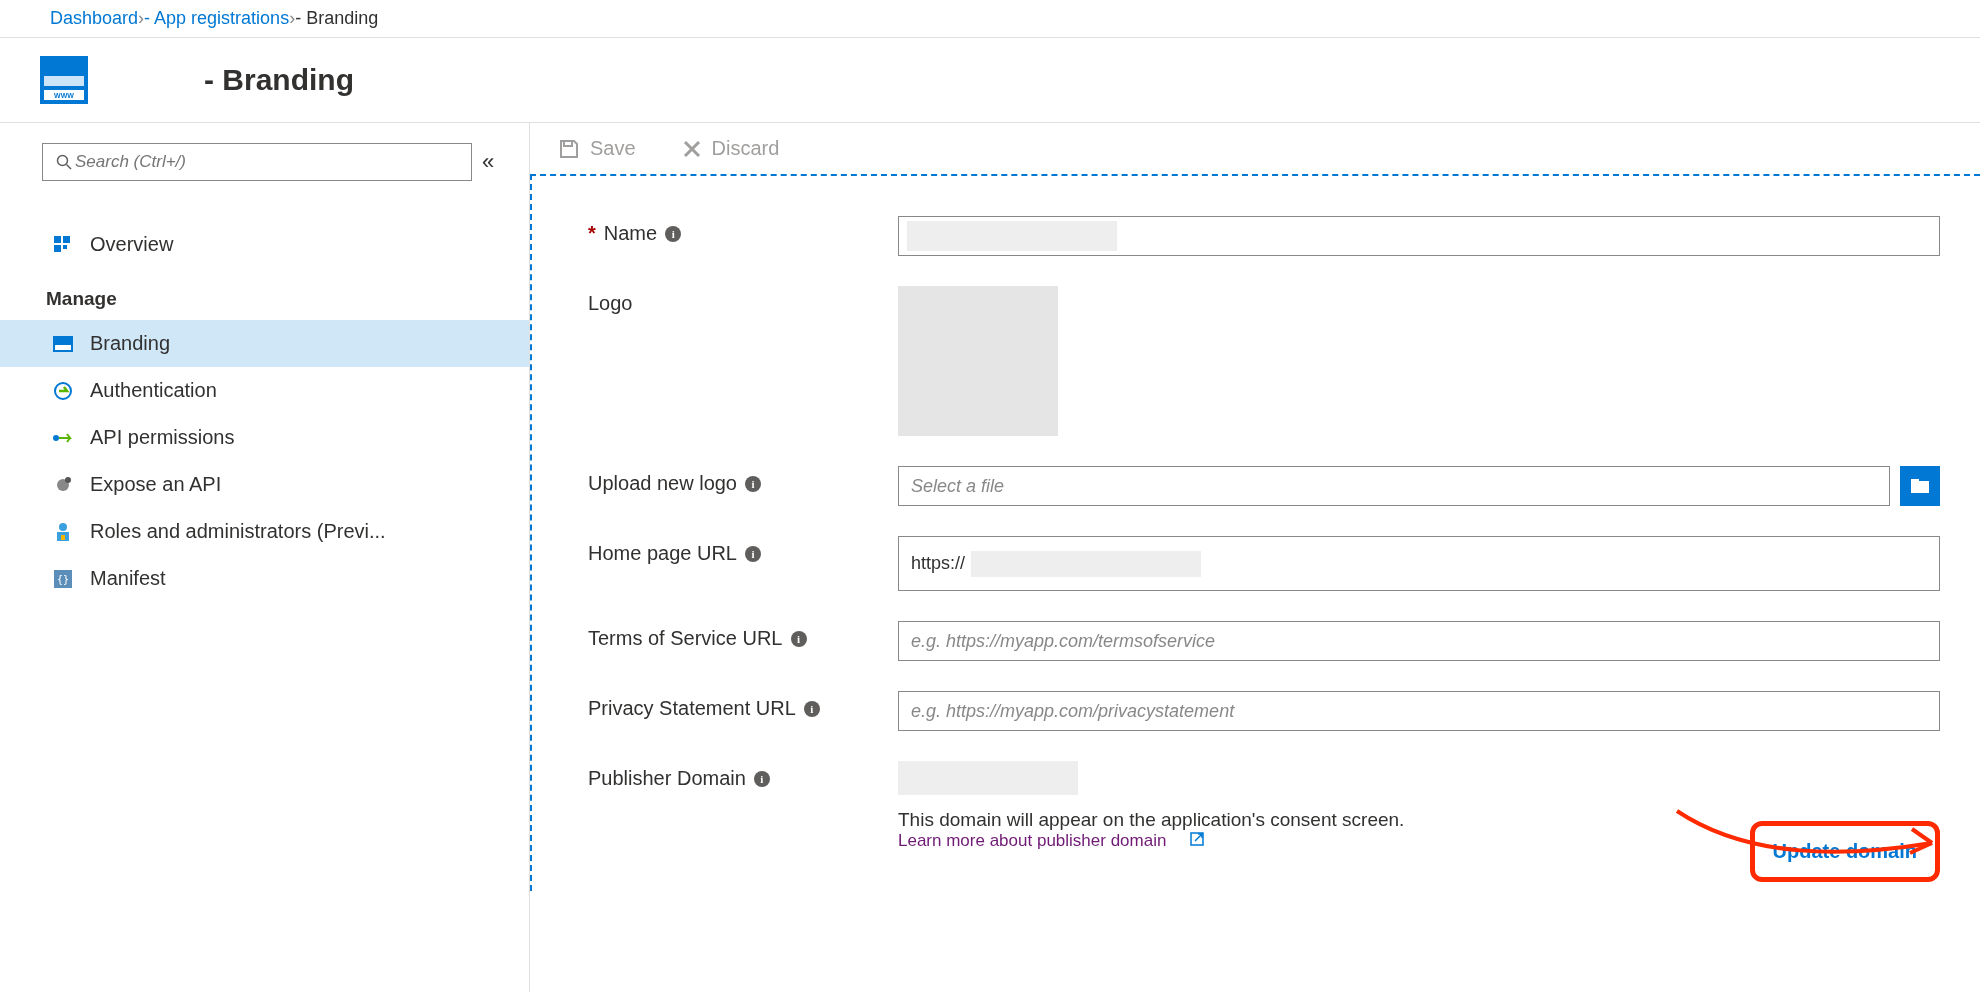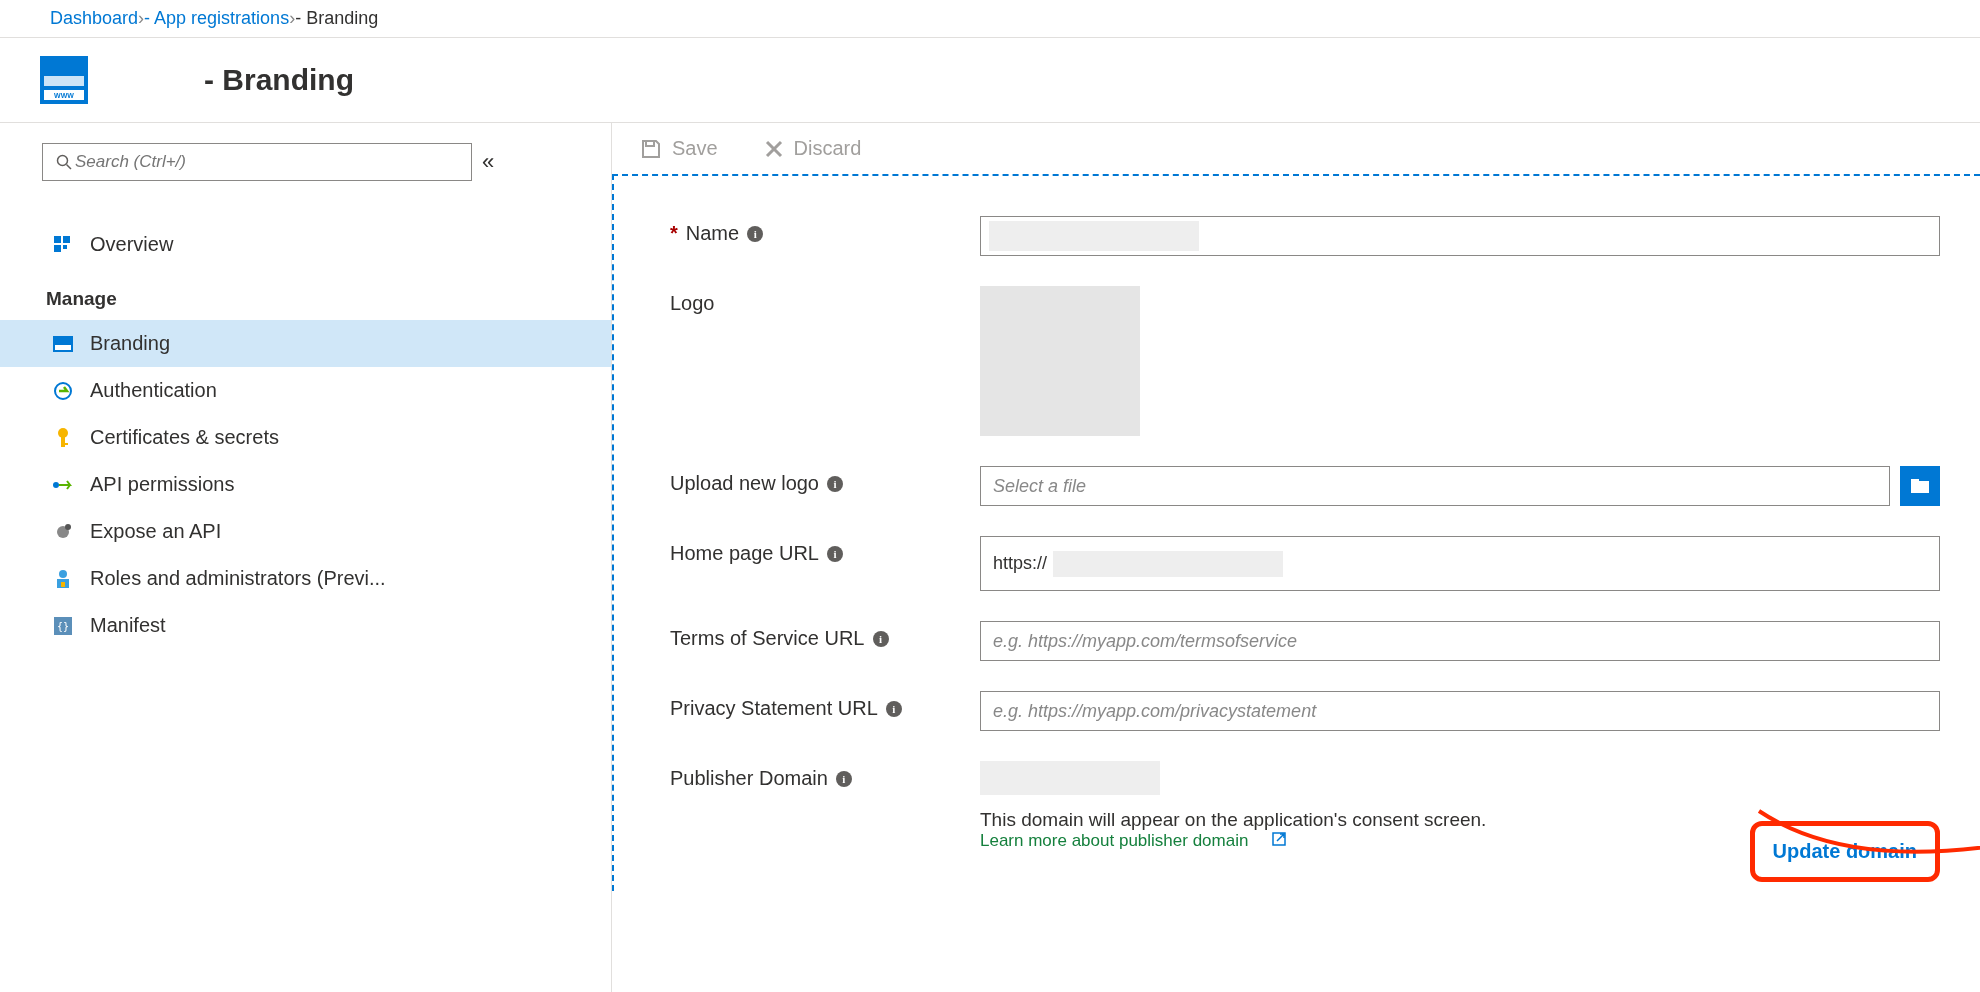--- a/index.html
+++ b/index.html
@@ -37,21 +37,21 @@
     justify-content: flex-end;
     padding: 4px;
   }
   .title-icon .bar { height: 10px; background: #fff; display:flex; align-items:center; justify-content:center; font-size:7px; color:#0078d4; font-weight:bold;}
   .title-icon .top { height: 10px; background:#cce4f7; margin-bottom:4px;}
   .page-title { font-size: 30px; font-weight: 600; }
   .page-title .redact { display:inline-block; width:100px; }
   
   .layout { display: flex; }
   .sidebar {
-    width: 612px;
+    width: 530px;
     border-right: 1px solid #e1dfdd;
     padding: 20px 0 20px 42px;
     position: relative;
     min-height: 870px;
   }
   .sidebar-top { display:flex; align-items:center; gap:10px; }
   .search-box {
     flex: 1;
     height: 38px;
     border: 1px solid #8a8886;
@@ -145,21 +145,21 @@
     padding: 14px 18px;
   }
   .update-highlight {
     border: 5px solid #ff2a00;
     border-radius: 12px;
     position: absolute;
     right: 40px;
     top: 645px;
   }
   .consent-note { font-size: 19px; color:#323130; margin-top:6px; }
-  .learn-link { color:#15803d; text-decoration:none; display:inline-flex; align-items:center; gap:24px; }
+  .learn-link { color:#701a75; text-decoration:none; display:inline-flex; align-items:center; gap:24px; }
   .ext-icon { color:#0078d4; }
   
   .red-arrow {
     position: absolute;
     top: 625px;
     left: 1140px;
     pointer-events: none;
   }
 </style>
 </head>
@@ -224,30 +224,20 @@
         <span>Branding</span>
       </div>
       <div class="side-item">
         <span class="ico">
           <svg width="20" height="20" viewBox="0 0 20 20">
               <circle cx="10" cy="10" r="8" stroke="#0078d4" stroke-width="2" fill="none"></circle>
               <path d="M6 10 L14 10 L11 6" stroke="#5ab400" stroke-width="2.5" fill="none"></path>
             </svg>
         </span>
         <span>Authentication</span>
-      </div>
-      <div class="side-item">
-        <span class="ico">
-          <svg width="14" height="20" viewBox="0 0 14 20">
-              <circle cx="7" cy="5" r="5" fill="#f7b500"></circle>
-              <rect x="5" y="9" width="4" height="10" fill="#f7b500"></rect>
-              <rect x="5" y="15" width="7" height="2" fill="#f7b500"></rect>
-            </svg>
-        </span>
-        <span>Certificates &amp; secrets</span>
       </div>
       <div class="side-item">
         <span class="ico">
           <svg width="22" height="14" viewBox="0 0 22 14">
               <circle cx="4" cy="7" r="3" fill="#0078d4"></circle>
               <path d="M7 7 L18 7 L15 3 M18 7 L15 11" stroke="#5ab400" stroke-width="2" fill="none"></path>
             </svg>
         </span>
         <span>API permissions</span>
       </div>

